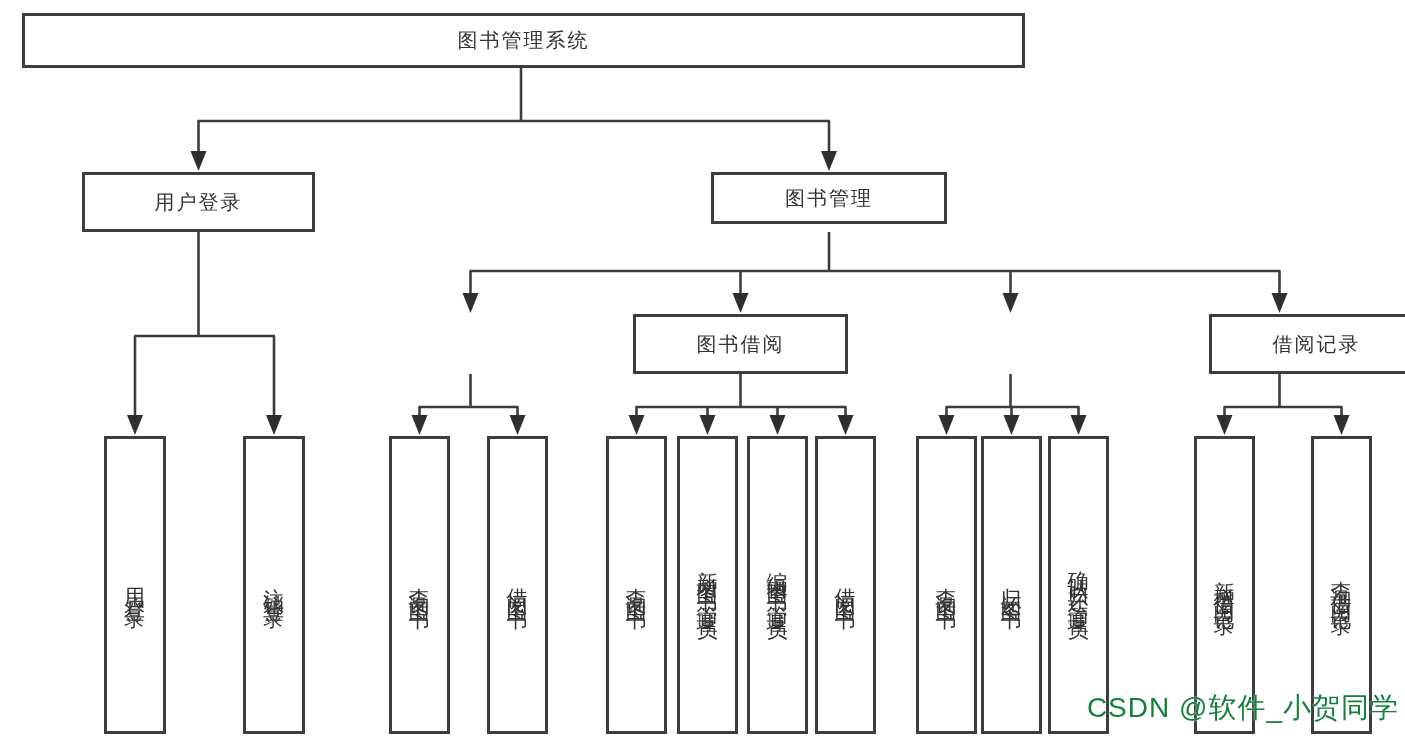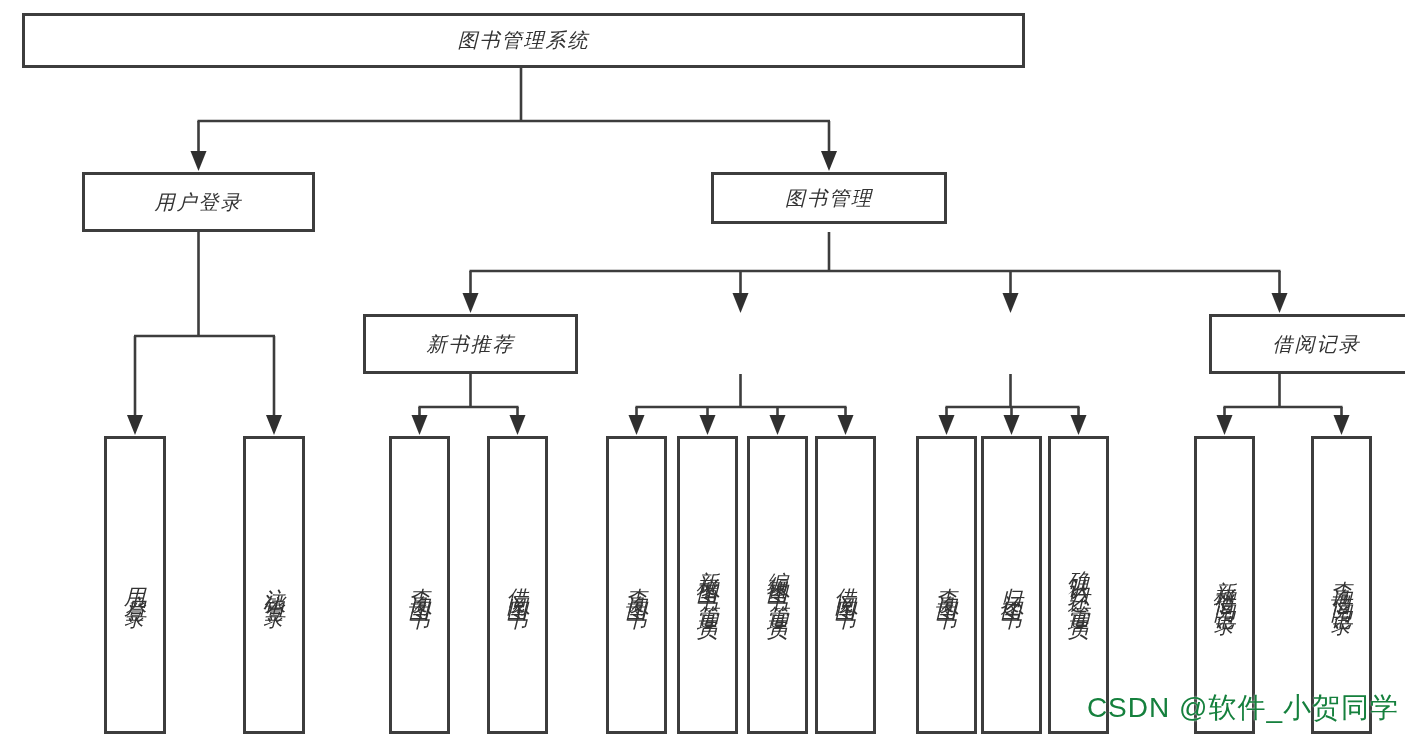--- a/index.html
+++ b/index.html
@@ -28,21 +28,20 @@
     background: #ffffff;
     color: #333333;
     display: flex;
     align-items: center;
     justify-content: center;
     z-index: 2;
     font-size: 20px;
     letter-spacing: 2px;
     text-align: center;
     white-space: nowrap;
-    font-style: italic;
   }
   .box.v {
     writing-mode: vertical-rl;
     font-size: 21px;
     letter-spacing: 7px;
     white-space: normal;
     line-height: 1;
   }
   .watermark {
     position: absolute;
@@ -124,21 +123,21 @@
       <polygon points="1216.5,415 1232.5,415 1224.5,435"></polygon>
       <polygon points="1333.5,415 1349.5,415 1341.5,435"></polygon>
     </g>
   </svg>
 
   <div class="box" style="left:22px; top:13px; width:1003px; height:55px;">图书管理系统</div>
 
   <div class="box" style="left:82px; top:172px; width:233px; height:60px;">用户登录</div>
   <div class="box" style="left:711px; top:172px; width:236px; height:52px;">图书管理</div>
 
-  <div class="box" style="left:363px; top:314px; width:215px; height:60px;">新书推荐</div>
+  <div class="box" style="left:633px; top:314px; width:215px; height:60px;">图书借阅</div>
   <div class="box" style="left:1172px; top:314px; width:215px; height:60px;margin-left:37px;">借阅记录</div>
 
   <div class="box v" style="left:104px; top:436px; width:62px; height:298px;">用户登录</div>
   <div class="box v" style="left:243px; top:436px; width:62px; height:298px;">注销登录</div>
 
   <div class="box v" style="left:389px; top:436px; width:61px; height:298px;">查询图书</div>
   <div class="box v" style="left:487px; top:436px; width:61px; height:298px;">借阅图书</div>
 
   <div class="box v" style="left:606px; top:436px; width:61px; height:298px;">查询图书</div>
   <div class="box v" style="left:677px; top:436px; width:61px; height:298px;">新增图书（管理员）</div>

